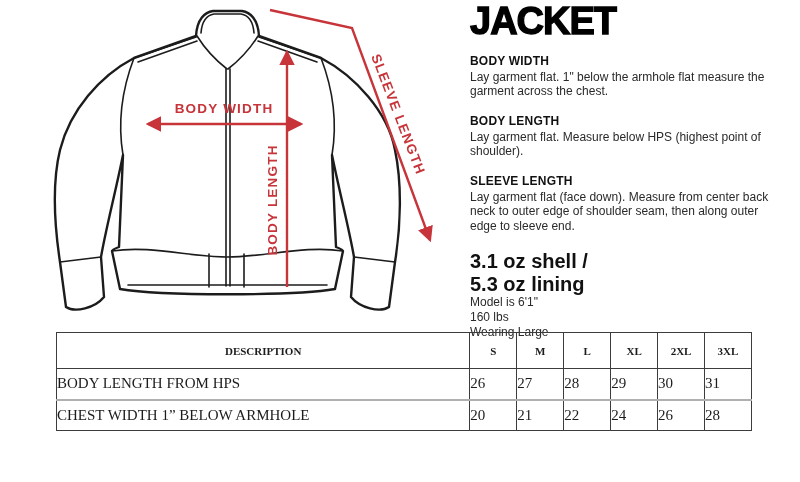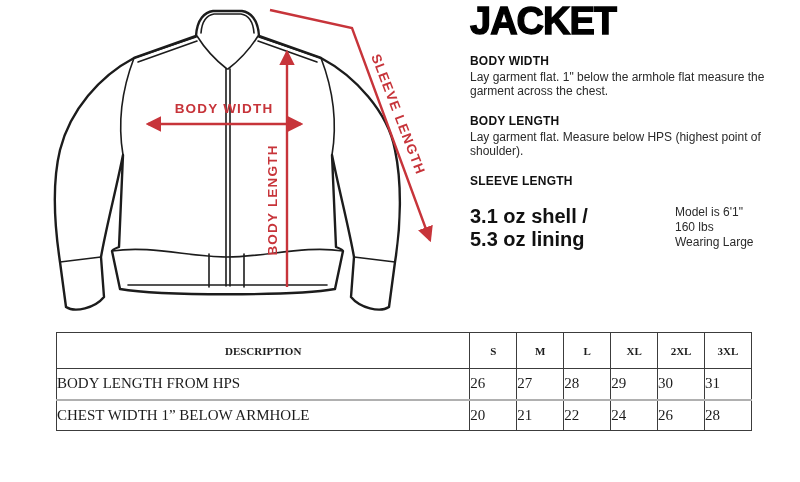--- a/index.html
+++ b/index.html
@@ -12,21 +12,21 @@
   
   .diagram-wrap { position:absolute; left:0; top:0; width:460px; height:330px; }
 
   
   .info-col { position:absolute; left:470px; top:4px; width:316px; }
   .title { font-size:38px; line-height:0.92; font-weight:900; letter-spacing:-1px;
            -webkit-text-stroke:1.3px #000; color:#000; }
   .section { margin-top:15px; }
   .section h3 { font-size:12px; font-weight:bold; letter-spacing:0.2px; margin-bottom:2px; color:#111; }
   .section p  { font-size:12px; line-height:14.5px; color:#2a2a2a; width:305px; }
-  .fabric-row { margin-top:17px; display:flex; align-items:flex-end; }
+  .fabric-row { margin-top:17px; display:flex; align-items:flex-start;flex-direction:column; }
   .fabric { font-size:20px; font-weight:bold; line-height:1.12; color:#111; width:205px; }
   .model-info { font-size:12px; line-height:15px; color:#2a2a2a; }
 
   
   .size-table { position:absolute; left:56px; top:332px; width:696px;
                 border-collapse:collapse; font-family:"Liberation Serif", serif; }
   .size-table th, .size-table td { border:1px solid #3c3c3c; }
   .size-table thead th { height:36px; font-size:11px; font-weight:bold; text-align:center; }
   .size-table td { height:31px; font-size:15px; padding-left:0; text-align:left; }
   .size-table col.c-desc { width:414px; }
@@ -128,20 +128,21 @@
       <p>Lay garment flat. 1" below the armhole flat measure the garment across the chest.</p>
     </div>
 
     <div class="section">
       <h3>BODY LENGTH</h3>
       <p>Lay garment flat. Measure below HPS (highest point of shoulder).</p>
     </div>
 
     <div class="section">
       <h3>SLEEVE LENGTH</h3>
+      <p>Lay garment flat (face down). Measure from center back neck to outer edge of shoulder seam, then along outer edge to sleeve end.</p>
     </div>
 
     <div class="fabric-row">
       <div class="fabric">
         <div>3.1 oz shell /</div>
         <div>5.3 oz lining</div>
       </div>
       <div class="model-info">
         <div>Model is 6'1"</div>
         <div>160 lbs</div>

